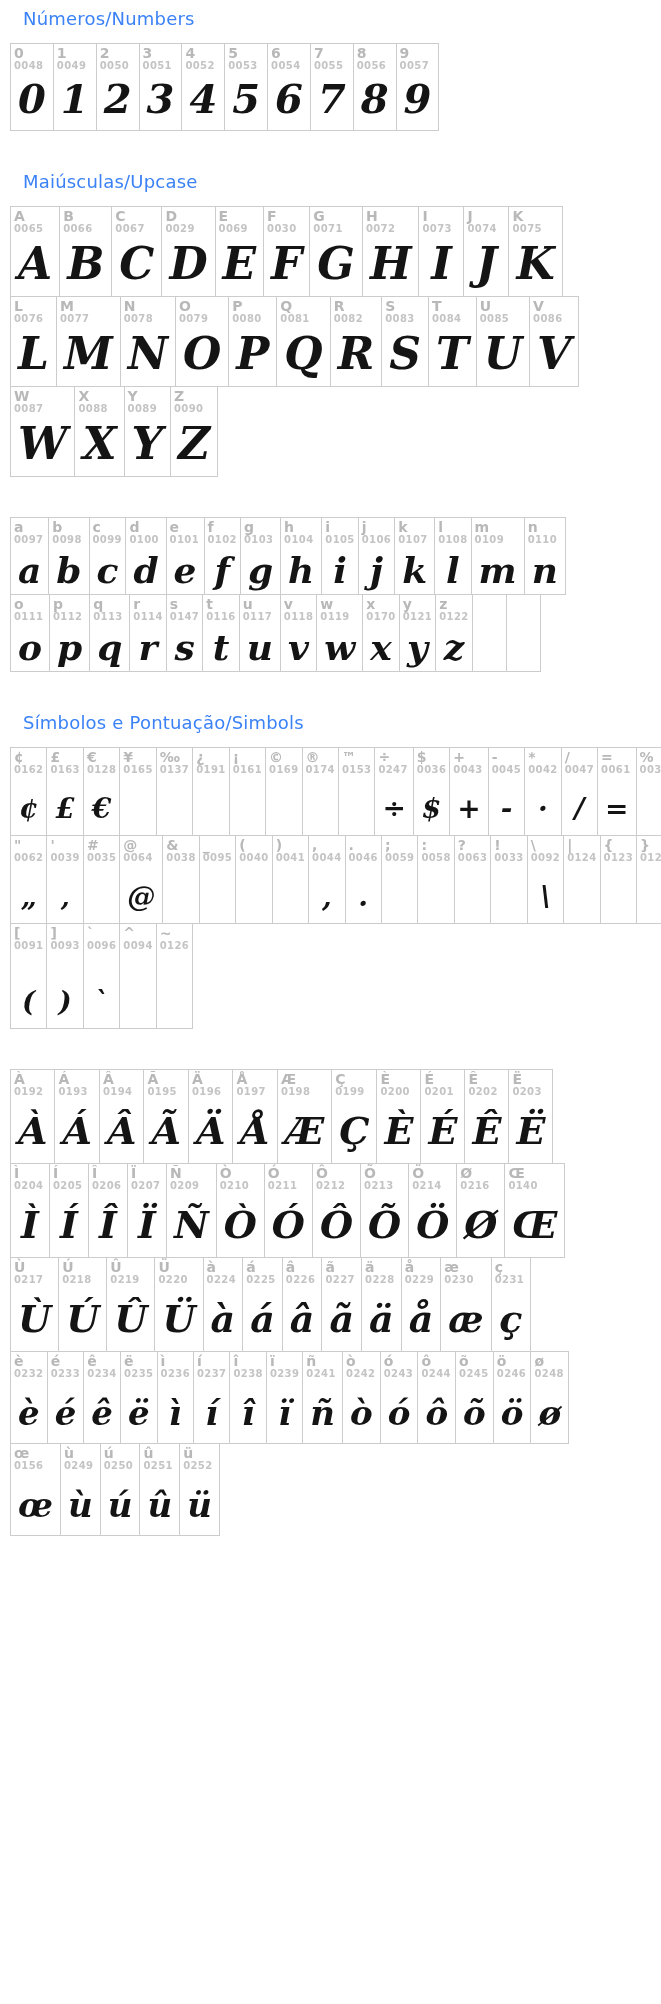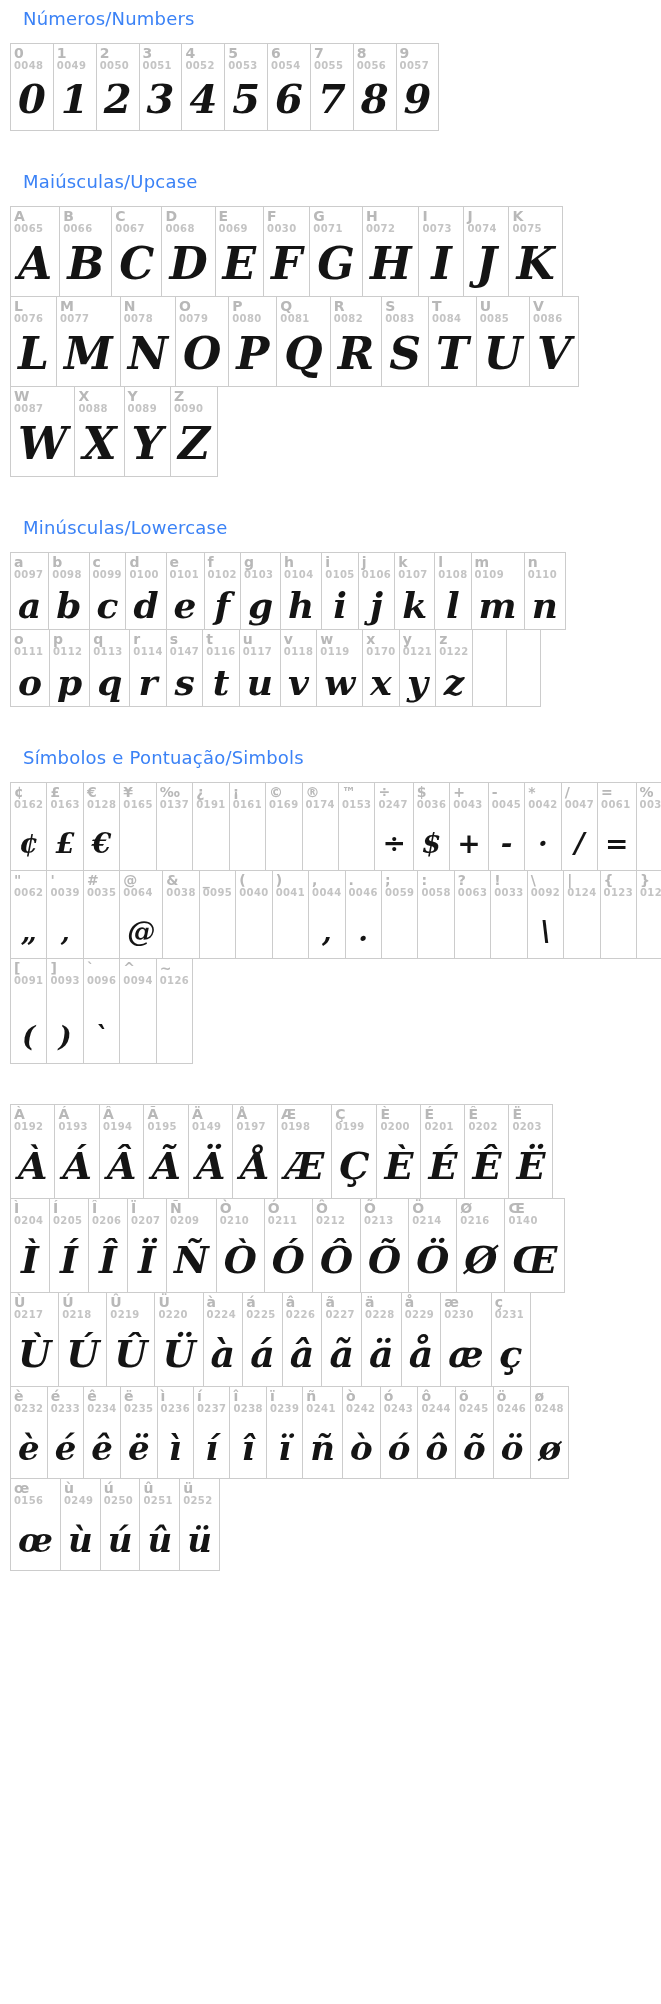--- a/index.html
+++ b/index.html
@@ -180,21 +180,21 @@
           <div class="cell">
             <div class="cell-label">
               <div class="cell-char">C</div>
               <div class="cell-code">0067</div>
             </div>
             <div class="cell-glyph">C</div>
           </div>
           <div class="cell">
             <div class="cell-label">
               <div class="cell-char">D</div>
-              <div class="cell-code">0068</div>
+              <div class="cell-code">0029</div>
             </div>
             <div class="cell-glyph">D</div>
           </div>
           <div class="cell">
             <div class="cell-label">
               <div class="cell-char">E</div>
               <div class="cell-code">0069</div>
             </div>
             <div class="cell-glyph">E</div>
           </div>
@@ -346,21 +346,20 @@
             <div class="cell-label">
               <div class="cell-char">Z</div>
               <div class="cell-code">0090</div>
             </div>
             <div class="cell-glyph">Z</div>
           </div>
         </div>
       </div>
     </section>
     <section class="glyph-section sec-lowercase">
-      <h2 class="section-title">Minúsculas/Lowercase</h2>
       <div class="grid">
         <div class="row">
           <div class="cell">
             <div class="cell-label">
               <div class="cell-char">a</div>
               <div class="cell-code">0097</div>
             </div>
             <div class="cell-glyph">a</div>
           </div>
           <div class="cell">
@@ -882,21 +881,21 @@
           <div class="cell">
             <div class="cell-label">
               <div class="cell-char">Ã</div>
               <div class="cell-code">0195</div>
             </div>
             <div class="cell-glyph">Ã</div>
           </div>
           <div class="cell">
             <div class="cell-label">
               <div class="cell-char">Ä</div>
-              <div class="cell-code">0149</div>
+              <div class="cell-code">0196</div>
             </div>
             <div class="cell-glyph">Ä</div>
           </div>
           <div class="cell">
             <div class="cell-label">
               <div class="cell-char">Å</div>
               <div class="cell-code">0197</div>
             </div>
             <div class="cell-glyph">Å</div>
           </div>

